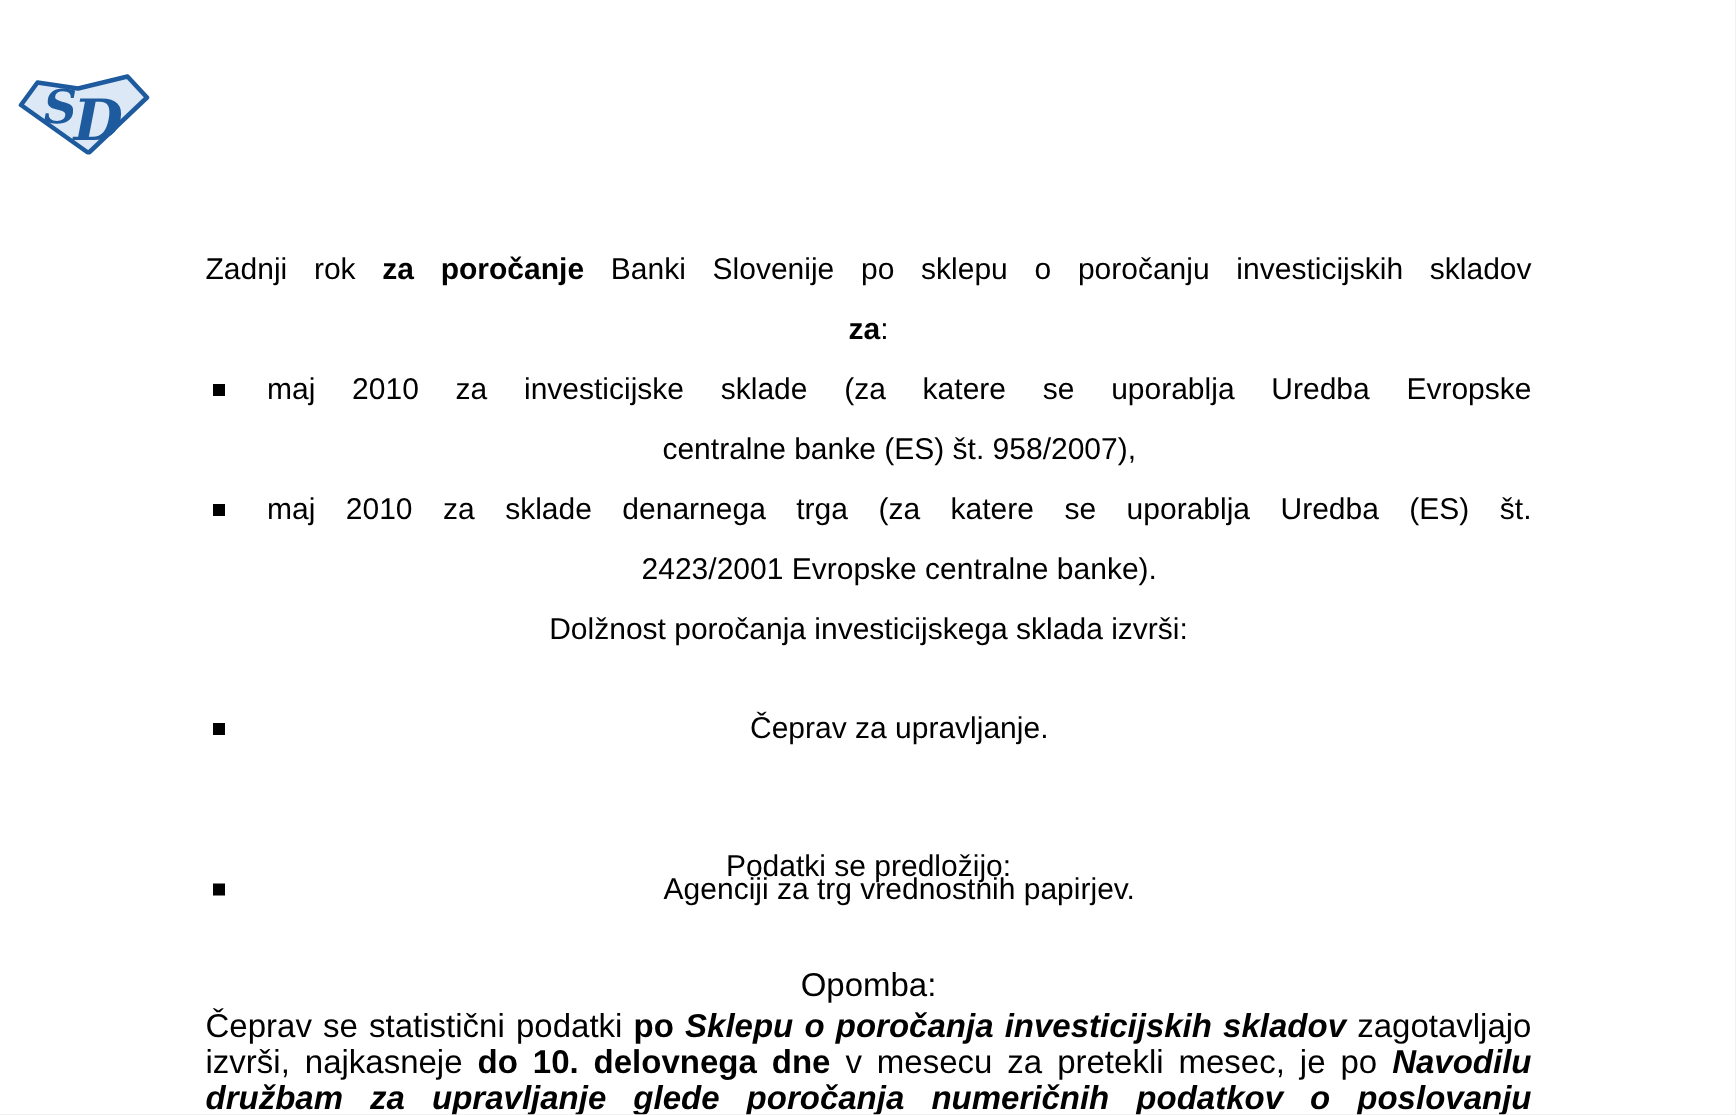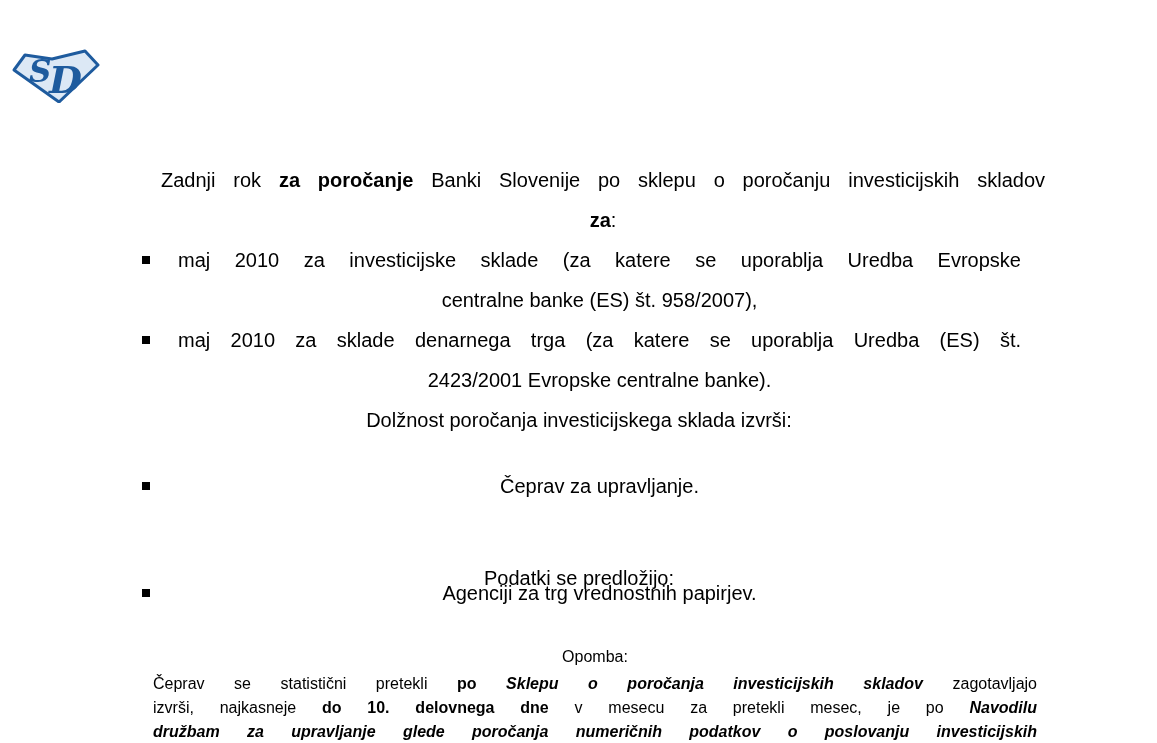--- a/index.html
+++ b/index.html
@@ -25,36 +25,36 @@
     font-style: italic;
   }
   .content {
     position: absolute;
     left: 137px;
     top: 0;
     width: 884px;
   }
   .block { position: absolute; left: 0; width: 884px; }
   .main  { font-size: 20px; line-height: 40px; }
-  .note-sz { font-size: 16px; line-height: 24px; margin-left: 16px; }
+  .note-sz { font-size: 22px; line-height: 24px; }
   .jline { text-align: justify; text-align-last: justify; }
   .lline { text-align: center; }
   .b  { font-weight: bold; }
   .bi { font-weight: bold; font-style: italic; }
   .li-item { position: relative; padding-left: 41px; }
   .bullet-sq {
     position: absolute;
     left: 5px;
     top: 16px;
     width: 8px;
     height: 8px;
     background: #000000;
   }
   
-  #intro      { top: 160px; margin-left: 24px; }
+  #intro      { top: 160px; }
   #list1      { top: 240px; }
   #duty-h     { top: 400px; }
   #duty-li    { top: 466px; }
   #sub-h      { top: 558px; }
   #sub-li     { top: 573px; }
   #note-h     { top: 645px; }
   #note-p     { top: 672px; }
 </style>
 </head>
 <body>
@@ -98,19 +98,19 @@
     <div class="block main lline" id="sub-h">Podatki se predložijo:</div>
     <div class="block main" id="sub-li">
       <div class="li-item">
         <span class="bullet-sq"></span>
         <div class="lline">Agenciji za trg vrednostnih papirjev.</div>
       </div>
     </div>
 
     <div class="block note-sz lline" id="note-h">Opomba:</div>
     <div class="block note-sz" id="note-p">
-      <div class="jline"><span>Čeprav se statistični pretekli </span><span class="b">po </span><span class="bi">Sklepu o poročanja investicijskih skladov</span><span> zagotavljajo</span></div>
+      <div class="jline"><span>Čeprav se statistični podatki </span><span class="b">po </span><span class="bi">Sklepu o poročanja investicijskih skladov</span><span> zagotavljajo</span></div>
       <div class="jline"><span>izvrši, najkasneje </span><span class="b">do 10. delovnega dne</span><span> v mesecu za pretekli mesec, je po </span><span class="bi">Navodilu</span></div>
       <div class="jline"><span class="bi">družbam za upravljanje glede poročanja numeričnih podatkov o poslovanju investicijskih</span></div>
     </div>
 
   </div>
 </div>
 
 </body></html>

